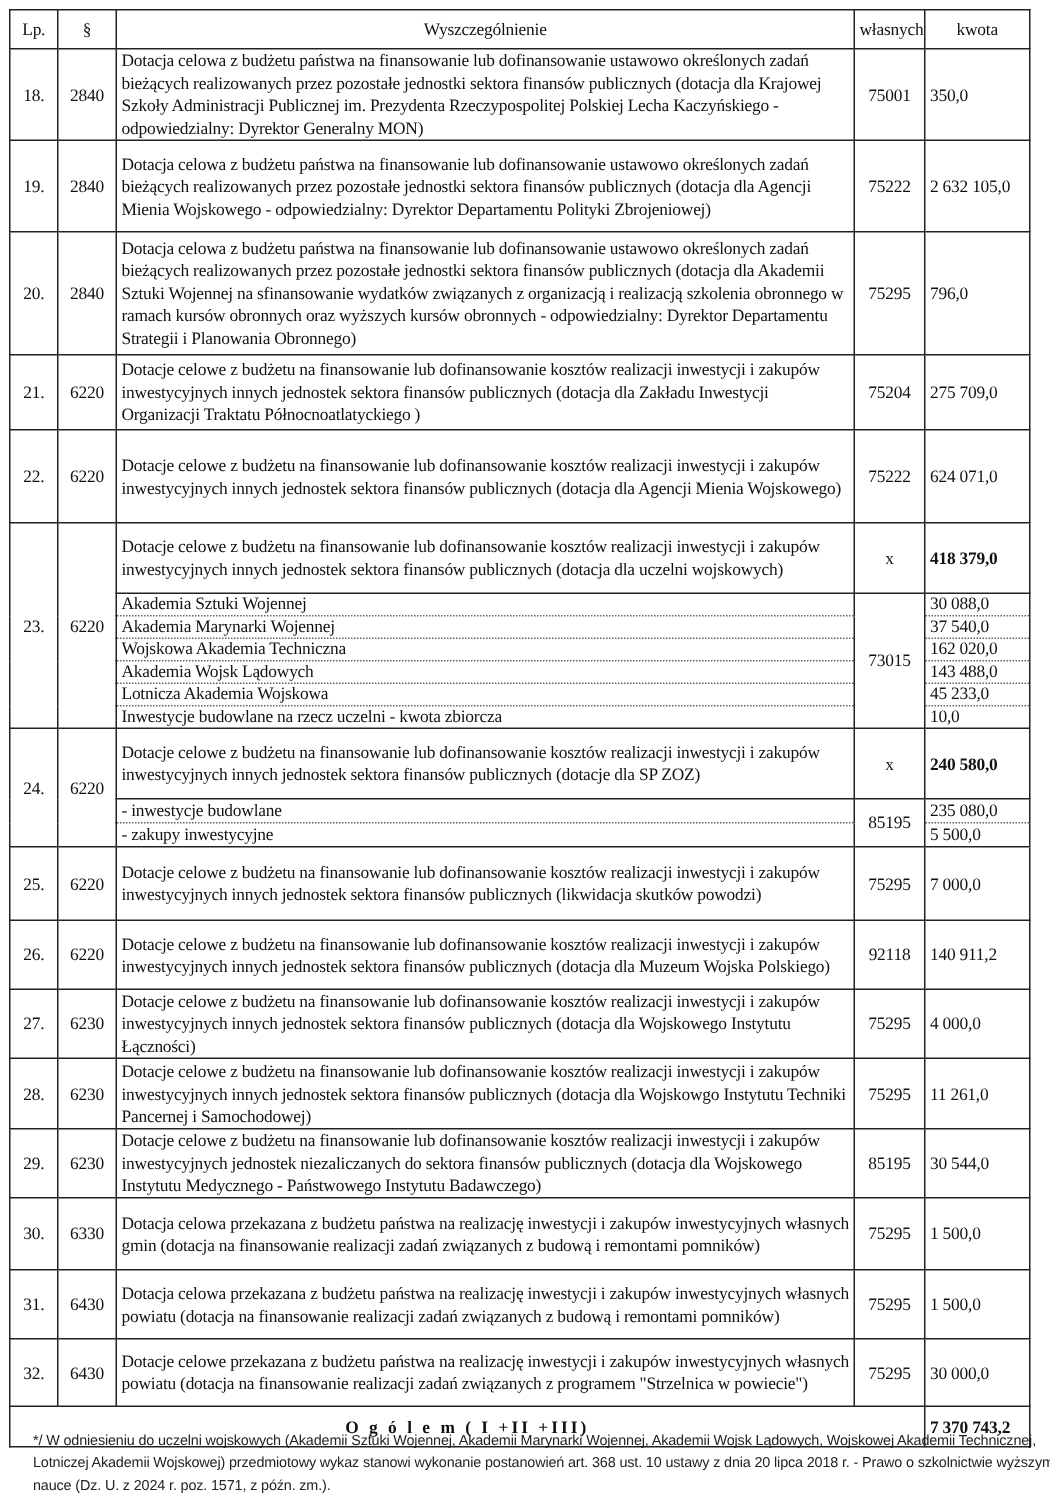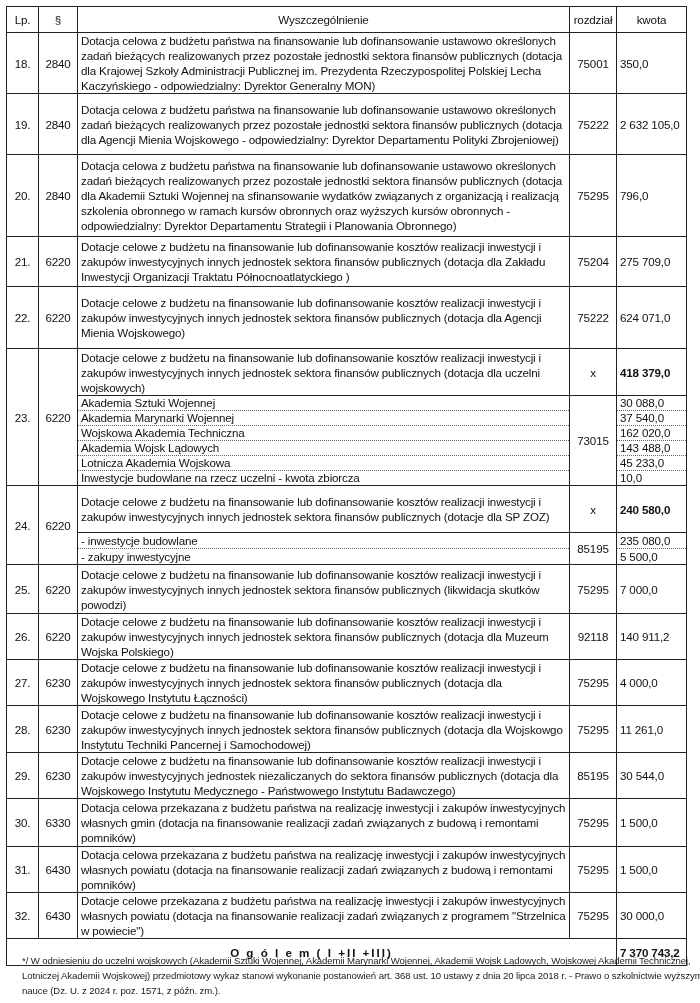--- a/index.html
+++ b/index.html
@@ -1,20 +1,20 @@
 <!DOCTYPE html>
 <html><head>
 <meta charset="utf-8">
 <style>
   html, body { margin: 0; padding: 0; background: #ffffff; }
   body { width: 700px; height: 1003px; position: relative; overflow: hidden; color: #111; }
   .tbl {
     position: absolute; left: 6px; top: 6px; width: 681px;
     border-collapse: collapse; table-layout: fixed;
-    font-family: Liberation Sans, sans-serif;
+    font-family: Liberation Serif, serif;
     font-size: 11.6px; line-height: 15px; letter-spacing: -0.15px;
   }
   .tbl td, .tbl th {
     border: 1px solid #222; padding: 0 3px; vertical-align: middle;
   }
   .tbl th { font-weight: normal; height: 25px; text-align: center; }
   .c-lp { width: 26px; text-align: center; margin-left: 12px; }
   .c-par { width: 33px; text-align: center; }
   .c-desc { text-align: left; margin-left: 26px; }
   .c-roz { width: 41px; text-align: center; }
@@ -41,21 +41,21 @@
       <col style="width:39px">
       <col>
       <col style="width:47px">
       <col style="width:70px">
   </colgroup>
   <thead>
     <tr>
       <th>Lp.</th>
       <th>§</th>
       <th>Wyszczególnienie</th>
-      <th>rozdział</th>
+      <th>własnych</th>
       <th>kwota</th>
     </tr>
   </thead>
   <tbody>
 
     <tr style="height:61px">
       <td class="c-lp">18.</td>
       <td class="c-par">2840</td>
       <td class="c-desc desc-main">Dotacja celowa z budżetu państwa na finansowanie lub dofinansowanie ustawowo określonych zadań bieżących realizowanych przez pozostałe jednostki sektora finansów publicznych (dotacja dla Krajowej Szkoły Administracji Publicznej im. Prezydenta Rzeczypospolitej Polskiej Lecha Kaczyńskiego - odpowiedzialny: Dyrektor Generalny MON)</td>
       <td class="c-roz">75001</td>

